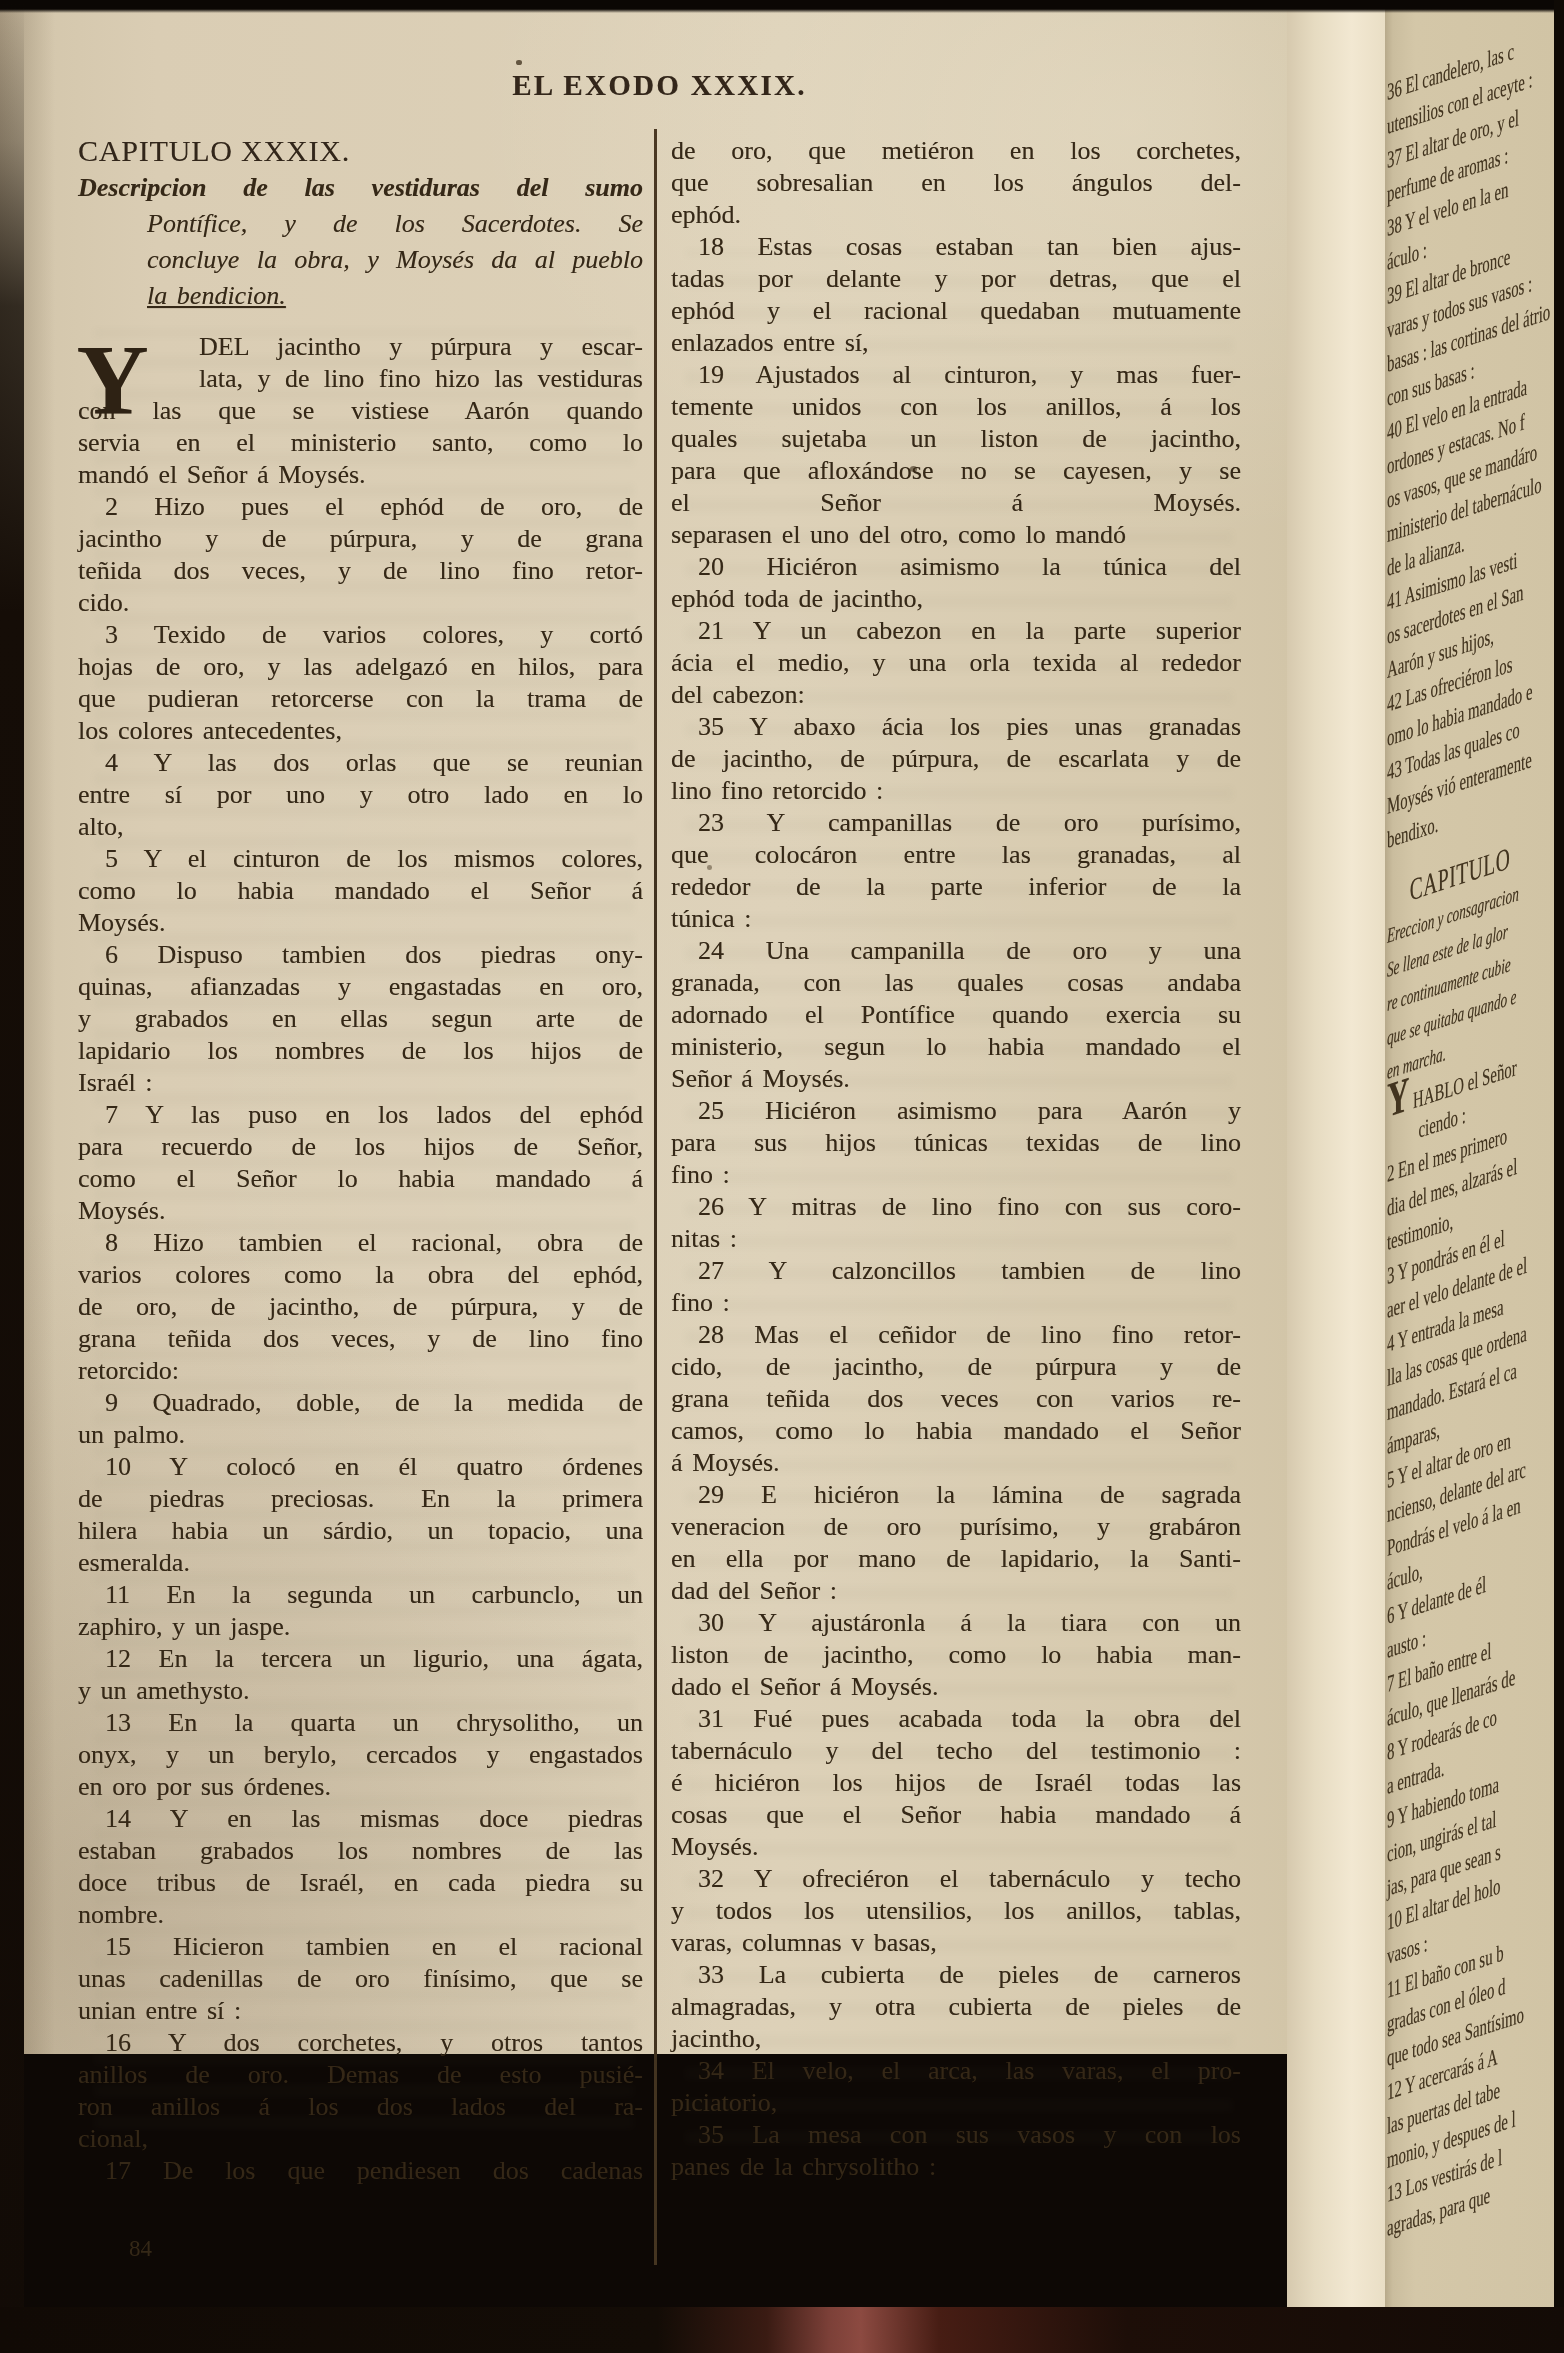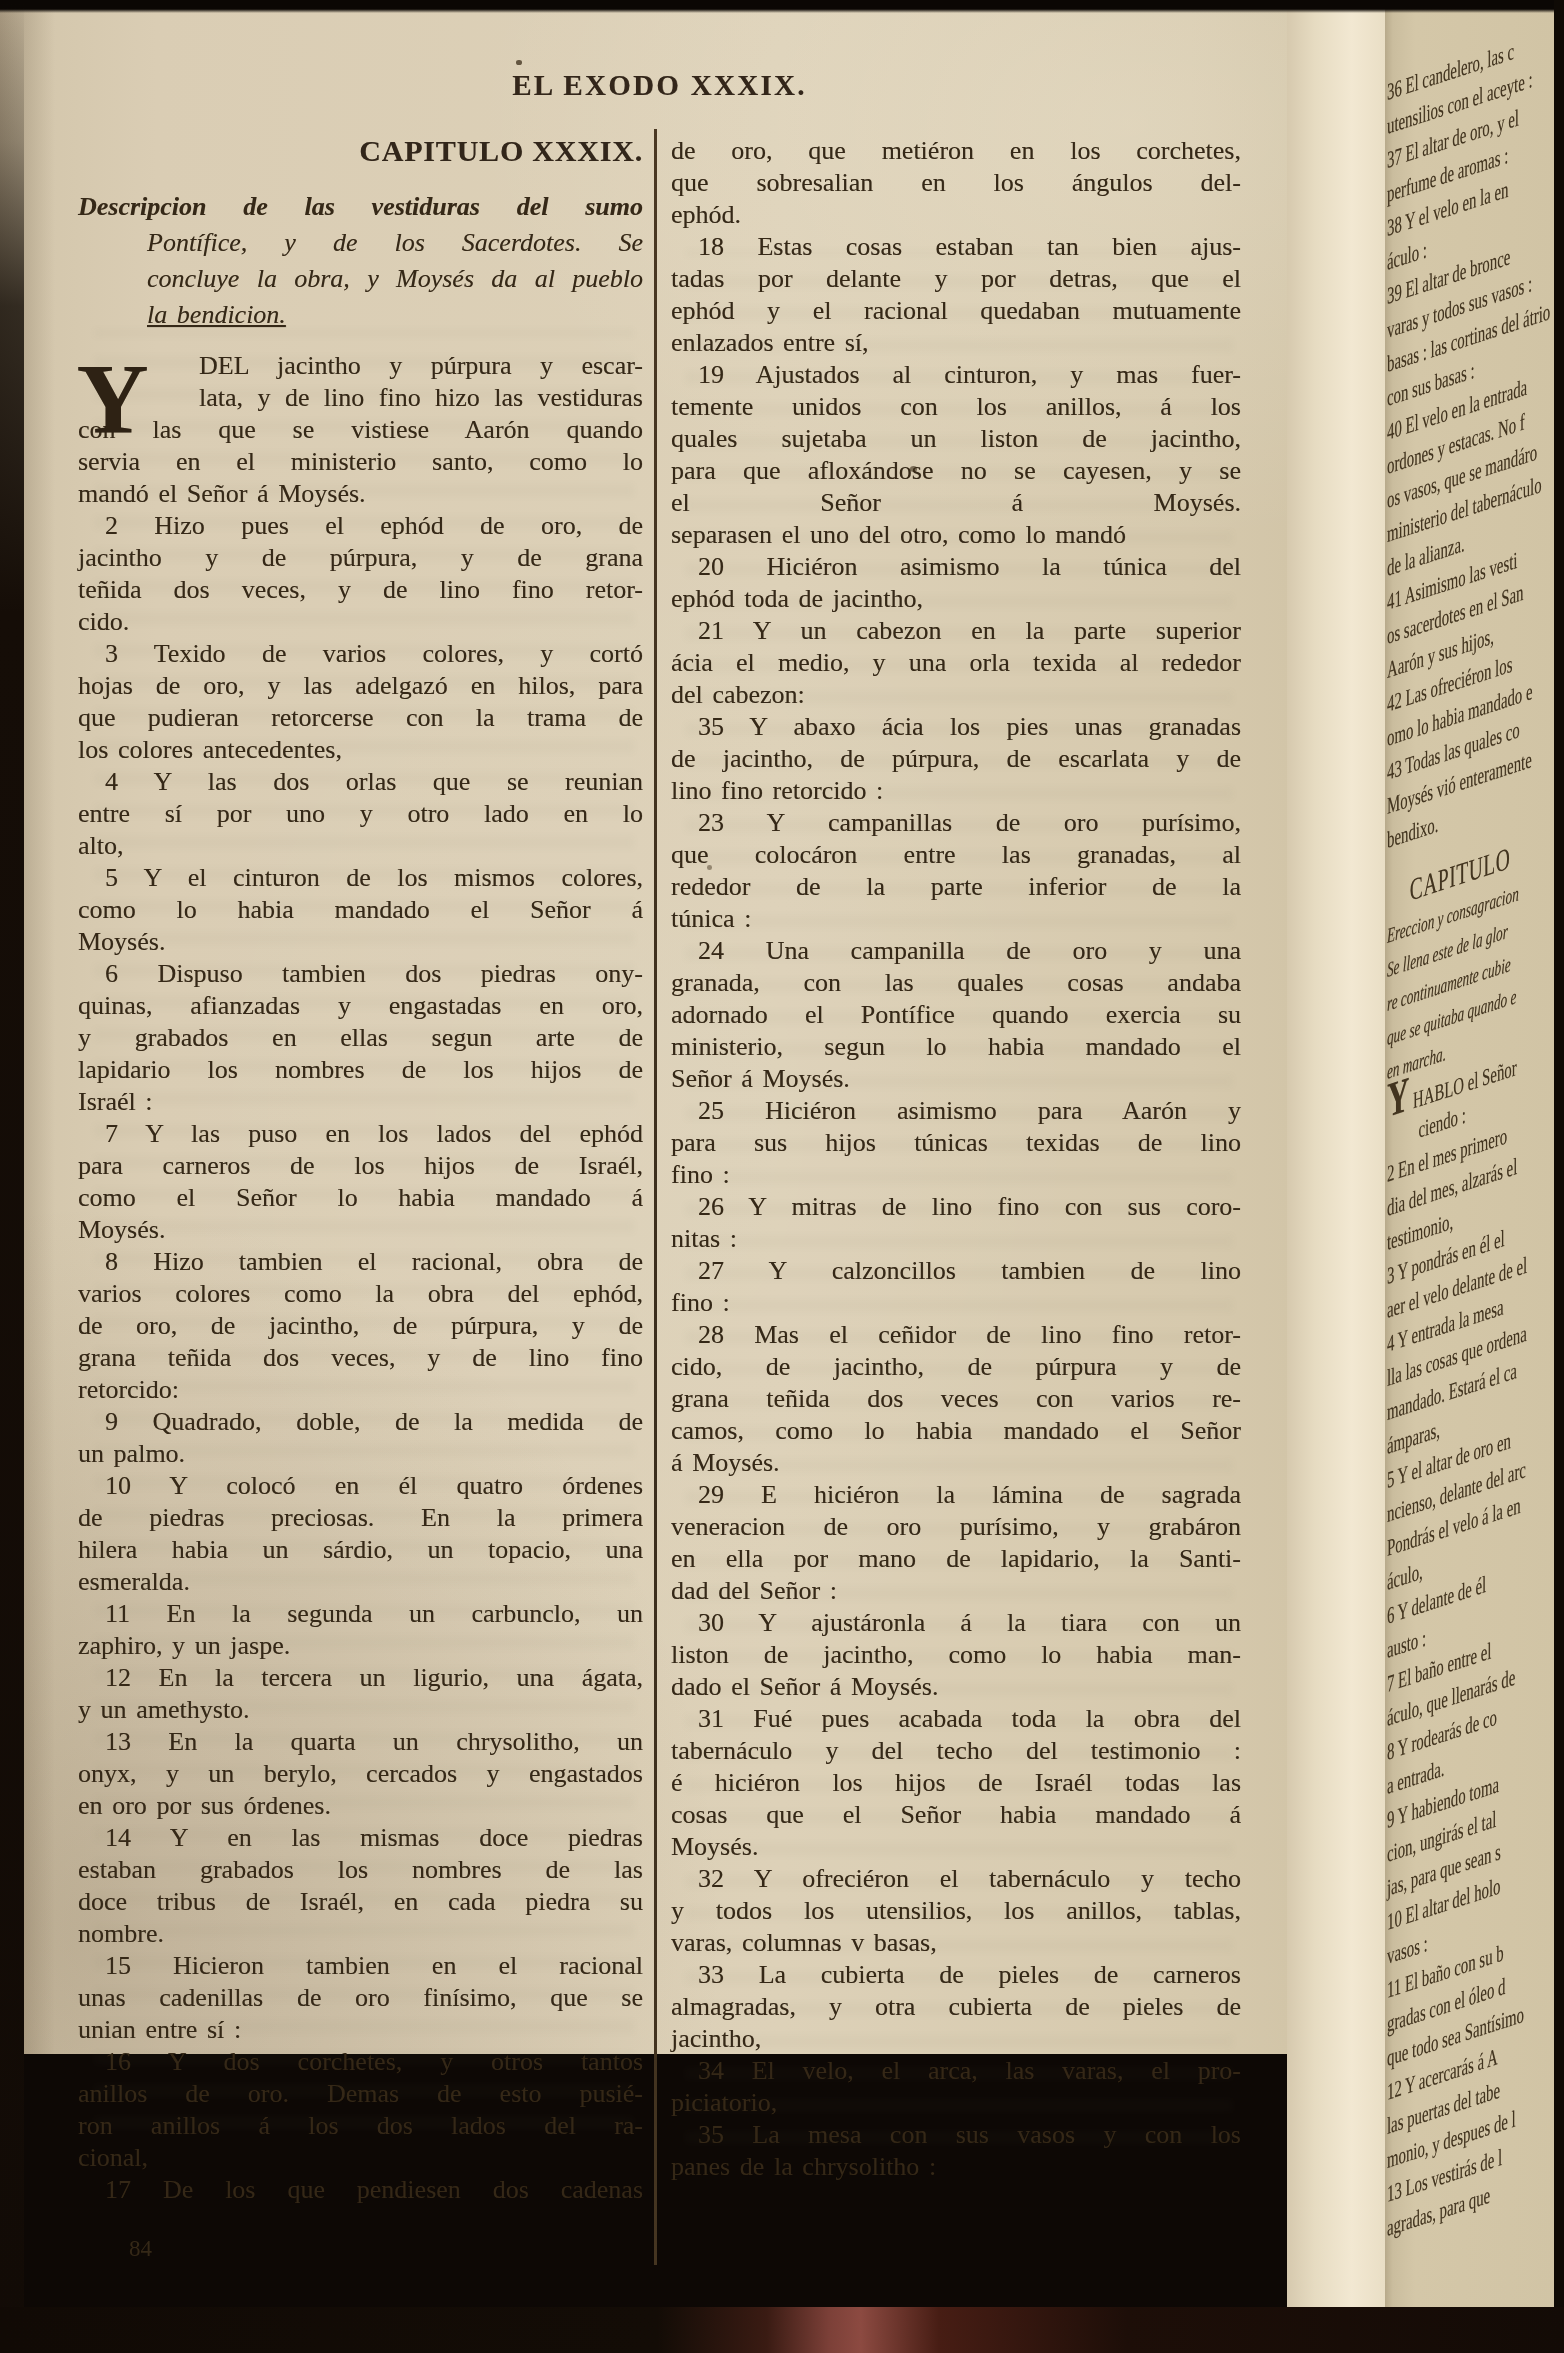--- a/index.html
+++ b/index.html
@@ -56,22 +56,22 @@
     text-shadow:0.3px 0.4px 0.6px rgba(45,33,18,.4);
   }
   
   .col{position:absolute;top:135px;font-size:26px;line-height:32px;
     text-shadow:0.2px 0.3px 0.5px rgba(45,33,18,.35);}
   .col-left{left:78px;width:565px;}
   .col-right{left:671px;width:570px;}
   .divider{position:absolute;left:654px;top:129px;width:3.1px;height:2136px;
     background:linear-gradient(180deg,#4a3823,#3a2d1c 60%,#453521);}
   .chapter{
-    text-align:right;font-size:30px;font-weight:700;letter-spacing:0.8px;
-    margin:0 0 22px 0;color:#32261a;
+    text-align:left;font-size:30px;font-weight:400;letter-spacing:0.8px;
+    margin:0 0 3px 0;color:#32261a;
   }
   .summary{font-style:italic;font-size:26px;line-height:36px;margin:0 0 17px 0;}
   .summary .line{padding-left:69px;}
   .summary .line:first-child{padding-left:0;font-weight:bold;}
   .summary .line:last-child{text-align-last:left;text-decoration:underline;}
   .line{text-align:justify;text-align-last:justify;word-spacing:.12em;}
   .verse{margin:0;}
   .verse .line:first-child{text-indent:27px;}
   .verse .line:last-child{text-align-last:left;}
   .verse.noindent .line:first-child{text-indent:0;}
@@ -146,21 +146,21 @@
         </div>
         <div class="verse">
           <div class="line">6 Dispuso tambien dos piedras ony-</div>
           <div class="line">quinas, afianzadas y engastadas en oro,</div>
           <div class="line">y grabados en ellas segun arte de</div>
           <div class="line">lapidario los nombres de los hijos de</div>
           <div class="line">Israél :</div>
         </div>
         <div class="verse">
           <div class="line">7 Y las puso en los lados del ephód</div>
-          <div class="line">para carneros de los hijos de Israél,</div>
+          <div class="line">para recuerdo de los hijos de Señor,</div>
           <div class="line">como el Señor lo habia mandado á</div>
           <div class="line">Moysés.</div>
         </div>
         <div class="verse">
           <div class="line">8 Hizo tambien el racional, obra de</div>
           <div class="line">varios colores como la obra del ephód,</div>
           <div class="line">de oro, de jacintho, de púrpura, y de</div>
           <div class="line">grana teñida dos veces, y de lino fino</div>
           <div class="line">retorcido:</div>
         </div>

